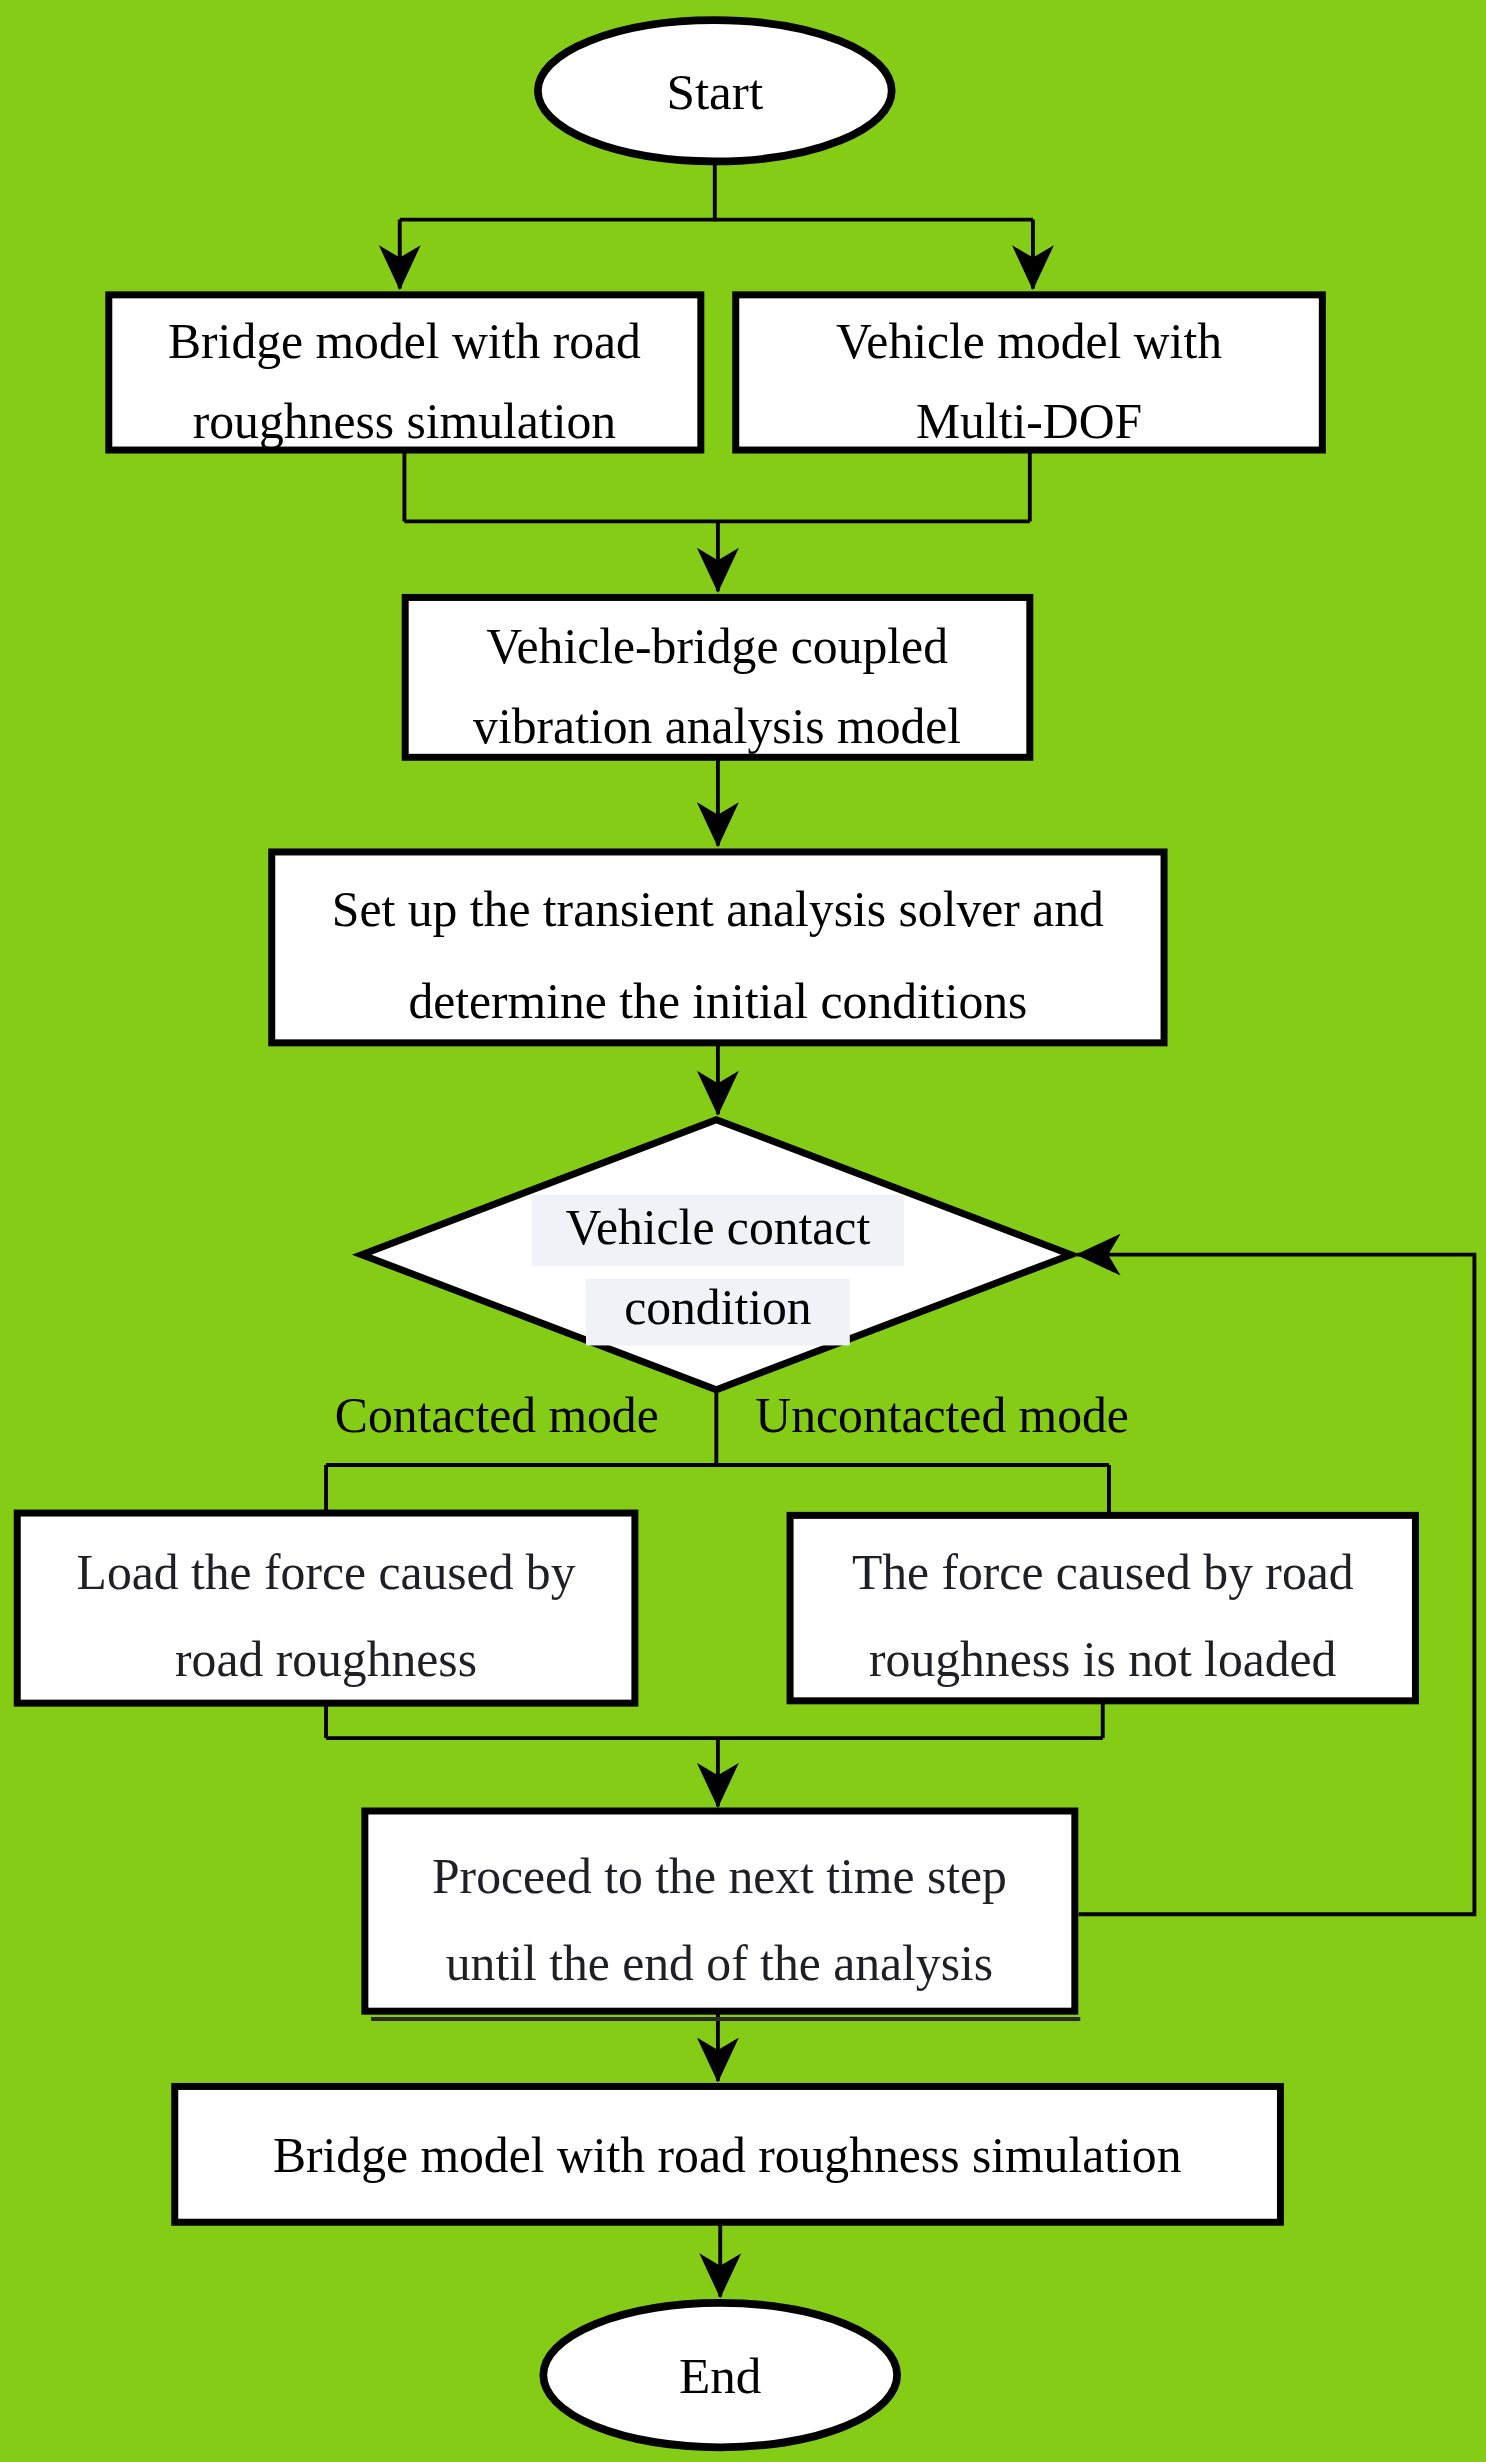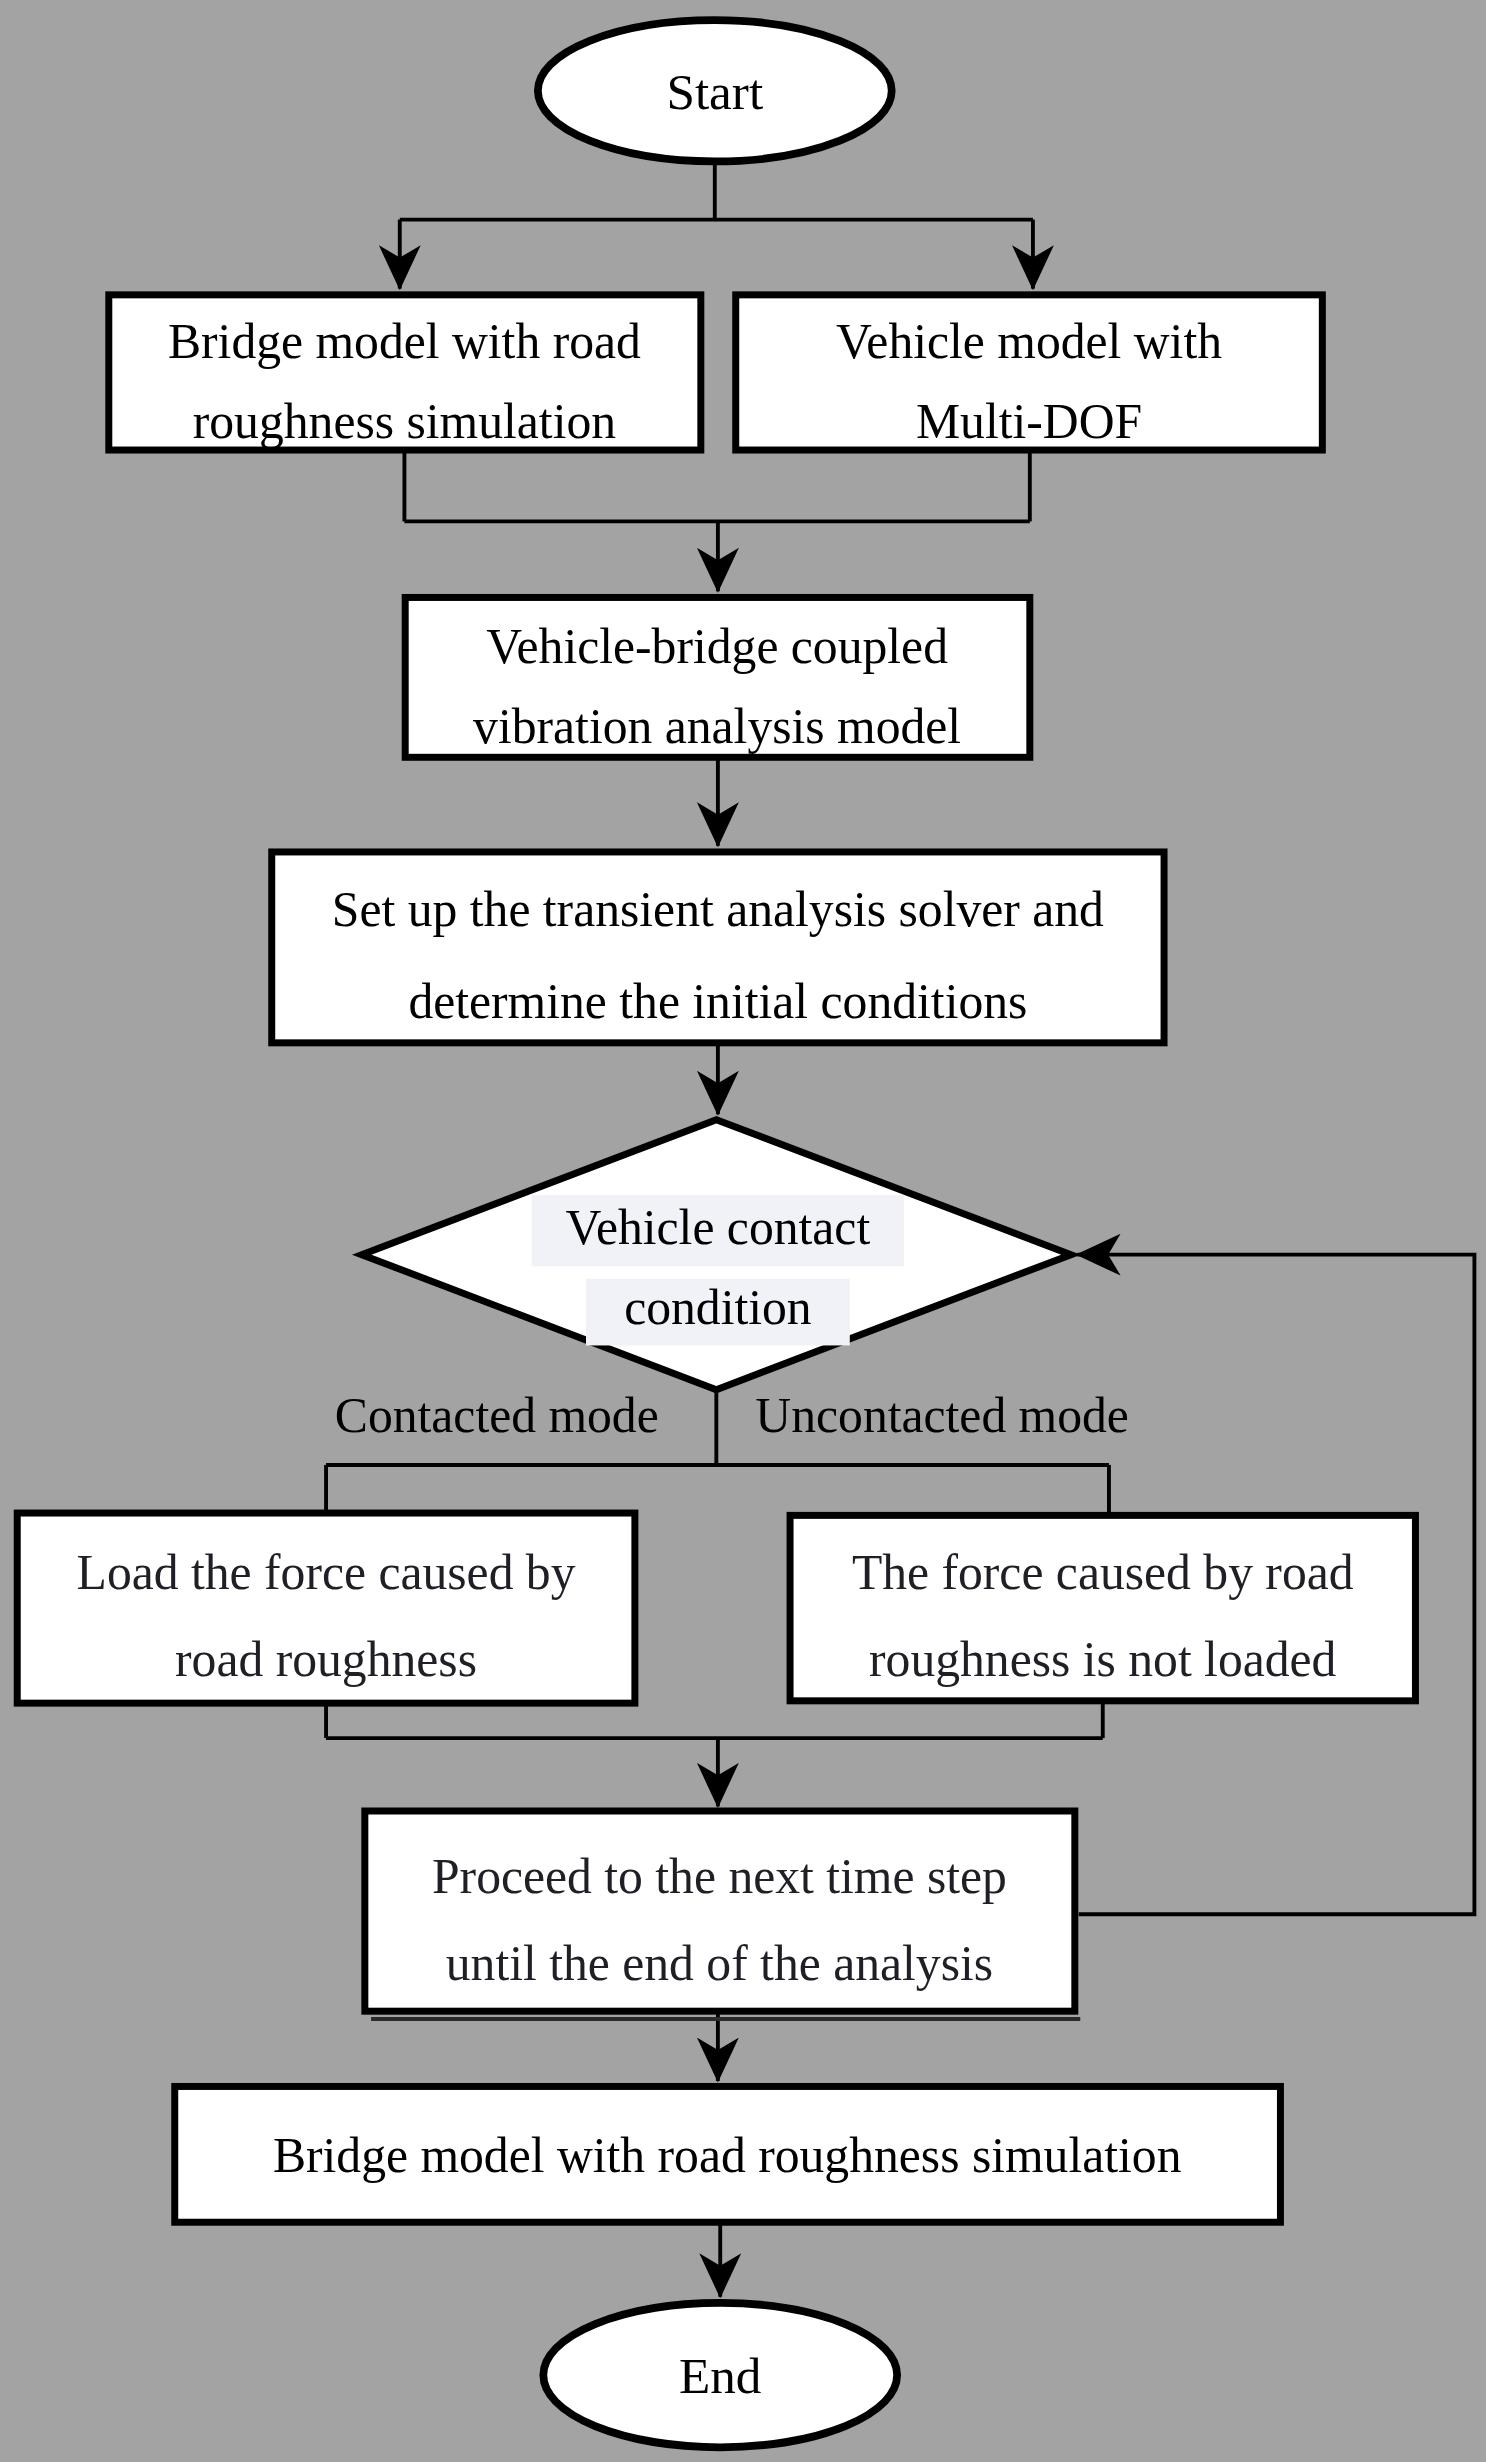--- a/index.html
+++ b/index.html
@@ -4,21 +4,21 @@
 <style>
   html, body {
     margin: 0;
     padding: 0;
     background: #ffffff;
   }
   .page {
     position: relative;
     width: 1487px;
     height: 2462px;
-    background: #a3a3a3;
+    background: #84cc16;
     overflow: hidden;
   }
   svg { display: block; }
   
   .shape {
     fill: #ffffff;
     stroke: #000000;
     stroke-width: 9;
   }
   .terminal {

